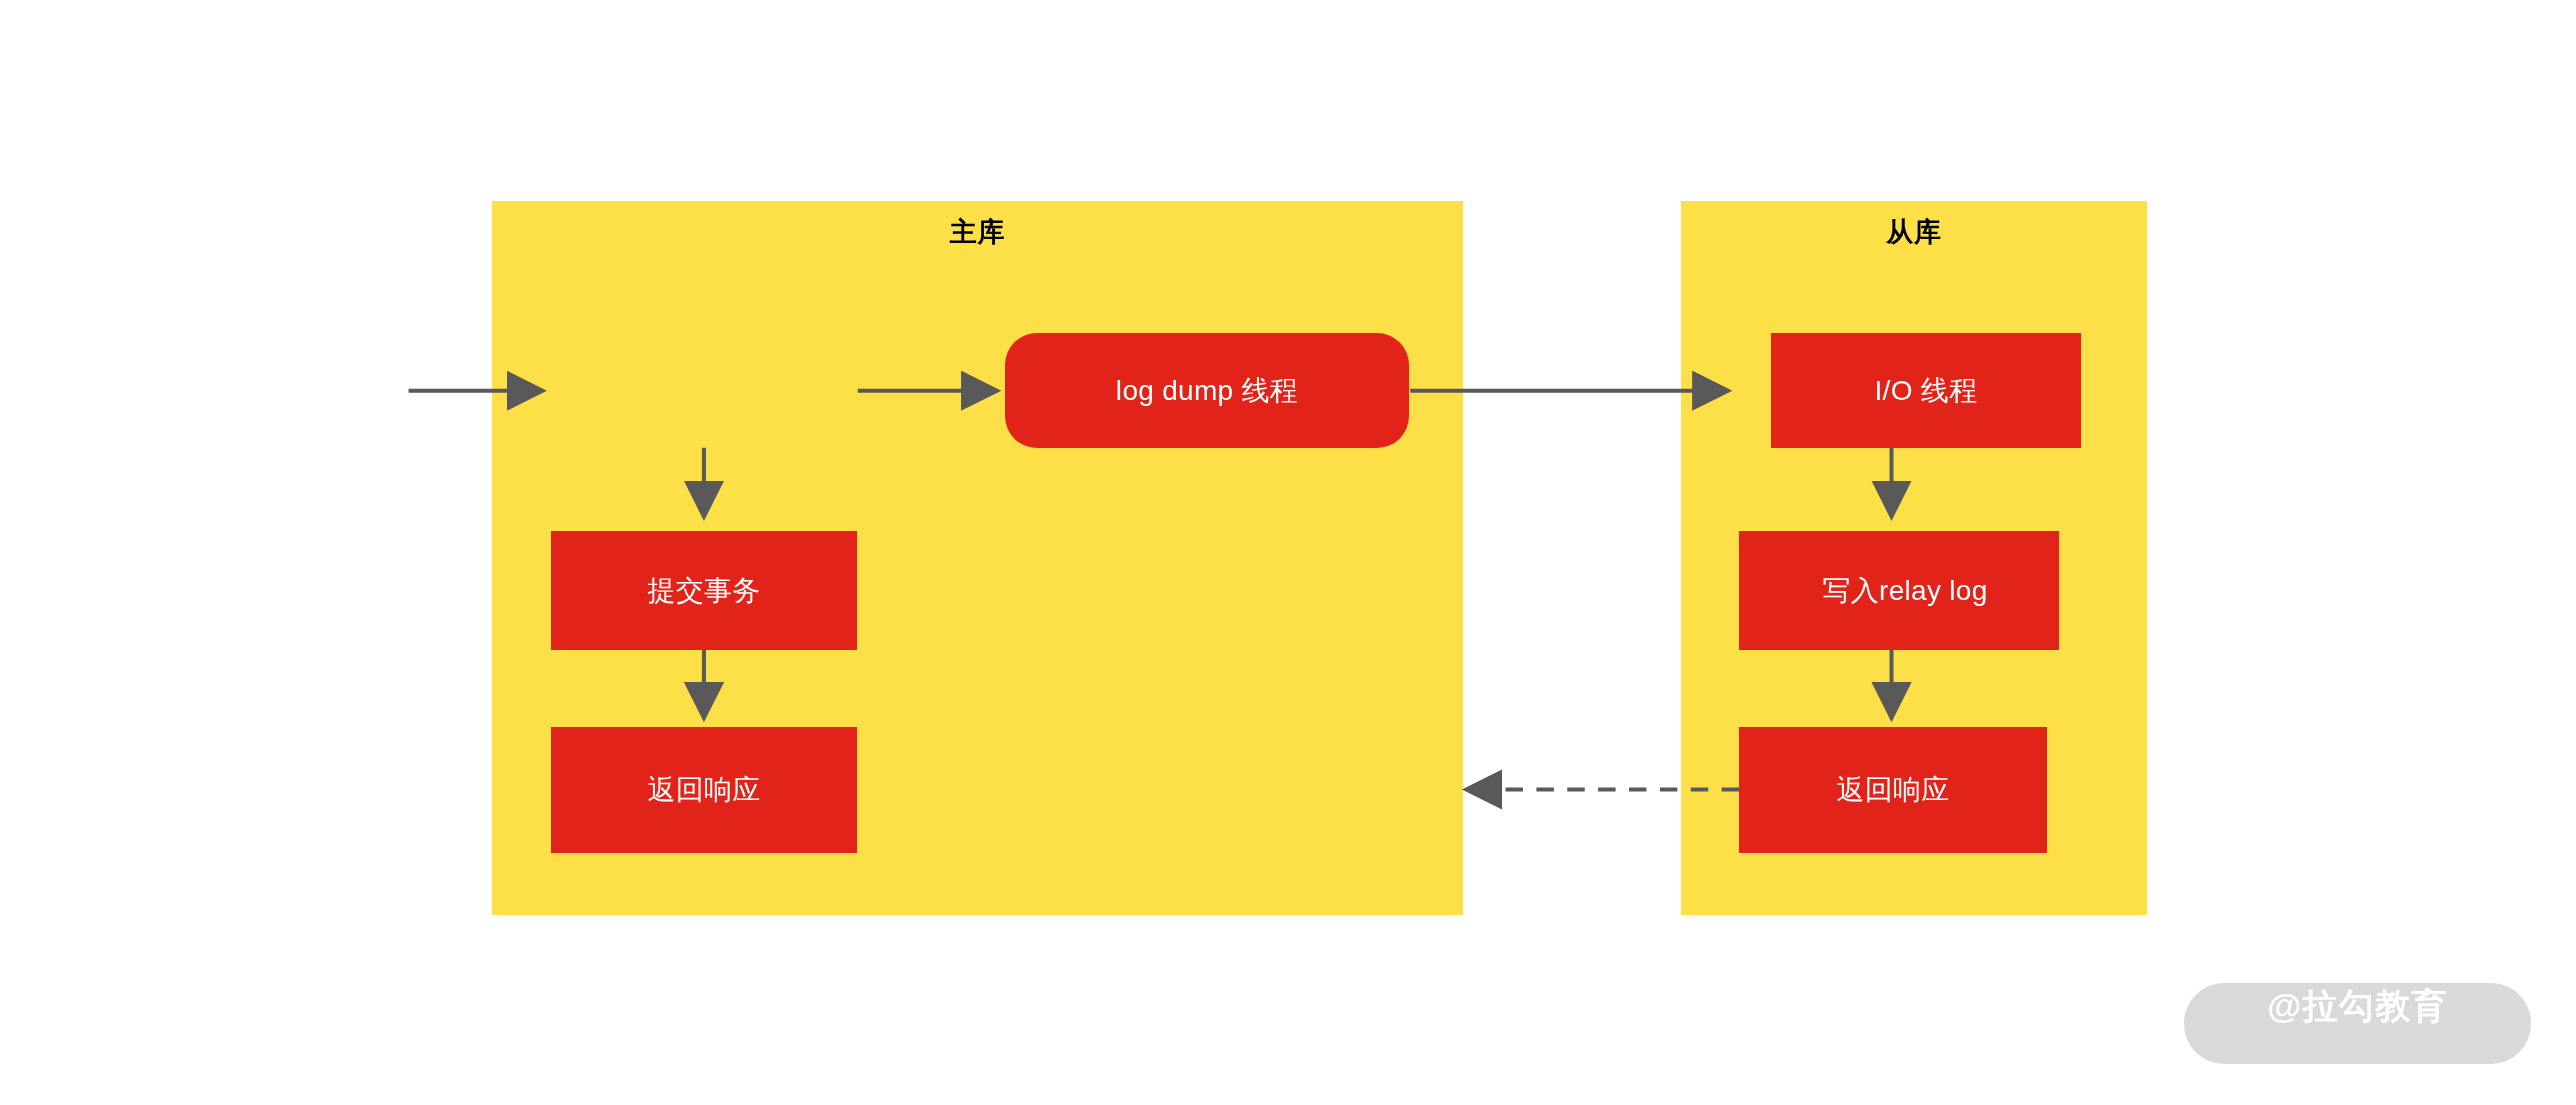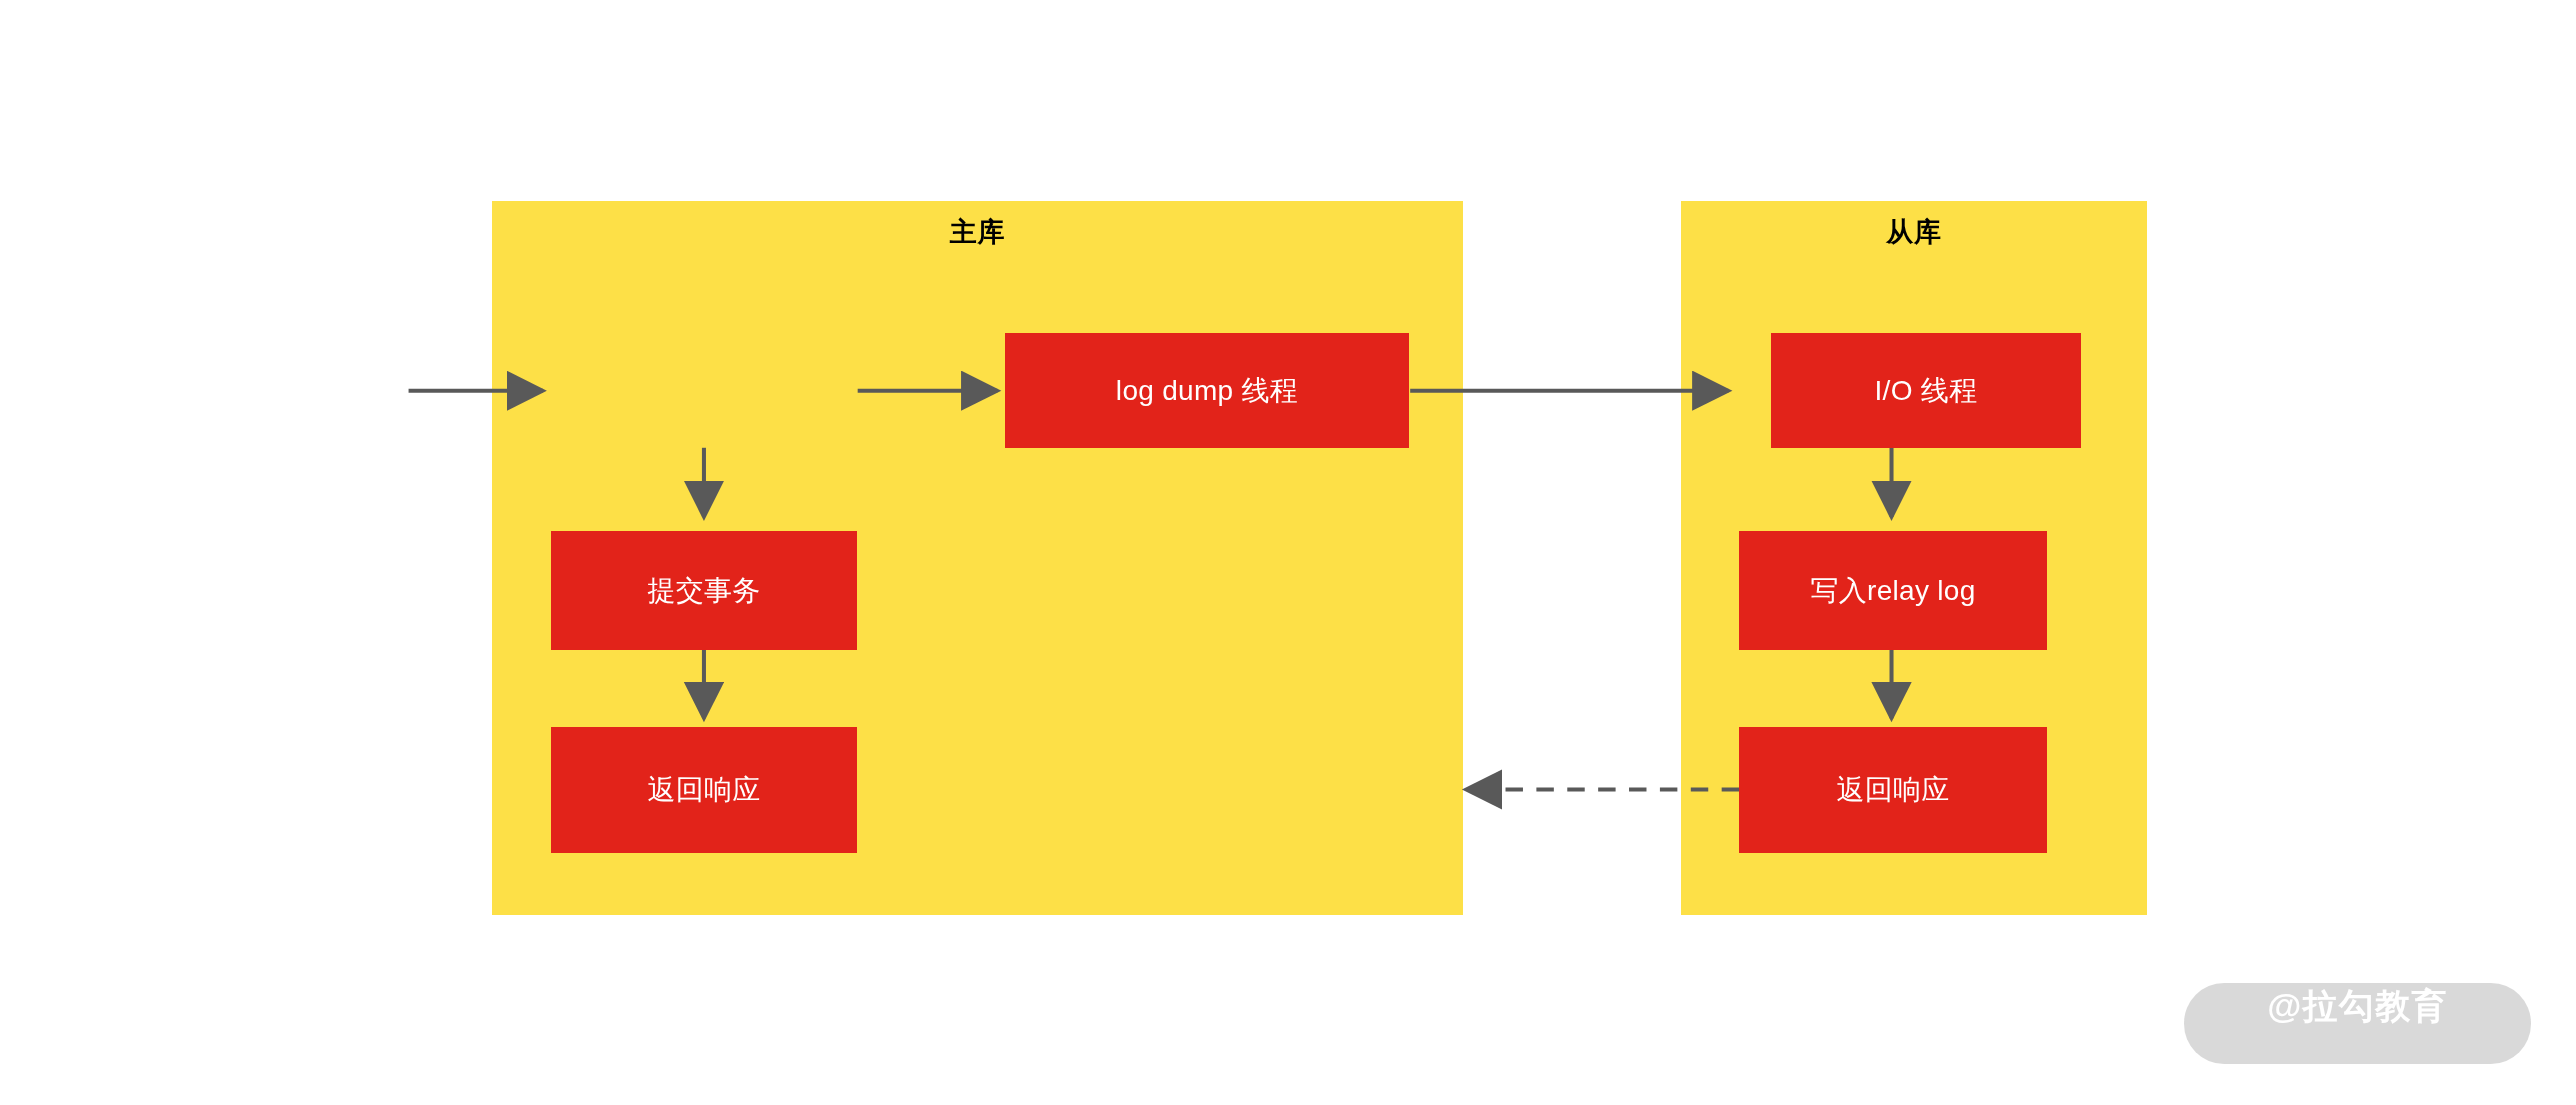--- a/index.html
+++ b/index.html
@@ -127,37 +127,37 @@
       <line x1="2817" y1="967" x2="2817" y2="1070" stroke="#595959" stroke-width="6" marker-end="url(#arrowD)"></line>
     </g>
 
      back to master (dashed) --&gt;
     <g>
       <line x1="2590" y1="1176" x2="2183" y2="1176" stroke="#595959" stroke-width="6" stroke-dasharray="26 20" marker-end="url(#arrowL)"></line>
     </g>
   </svg>
 
 
-  <div class="node" style="left:1005px; top:333px; width:404px; height:115px;">
+  <div class="node" style="left:1005px; top:333px; width:404px; height:115px;border-radius:32px;">
     <span>log dump 线程</span>
   </div>
 
   <div class="node" style="left:551px; top:531px; width:306px; height:119px;">
     <span>提交事务</span>
   </div>
 
   <div class="node" style="left:551px; top:727px; width:306px; height:126px;">
     <span>返回响应</span>
   </div>
 
   <div class="node" style="left:1737px; top:333px; width:310px; height:115px;margin-left:34px;">
     <span>I/O 线程</span>
   </div>
 
-  <div class="node" style="left:1739px; top:531px; width:308px; height:119px;">
+  <div class="node" style="left:1739px; top:531px; width:308px; height:119px;padding-left:12px;">
     <span>写入relay log</span>
   </div>
 
   <div class="node" style="left:1739px; top:727px; width:308px; height:126px;">
     <span>返回响应</span>
   </div>
 
   <div class="watermark" style="left:2184px; top:983px; width:347px; height:81px;">
     <span>@拉勾教育</span>
   </div>

